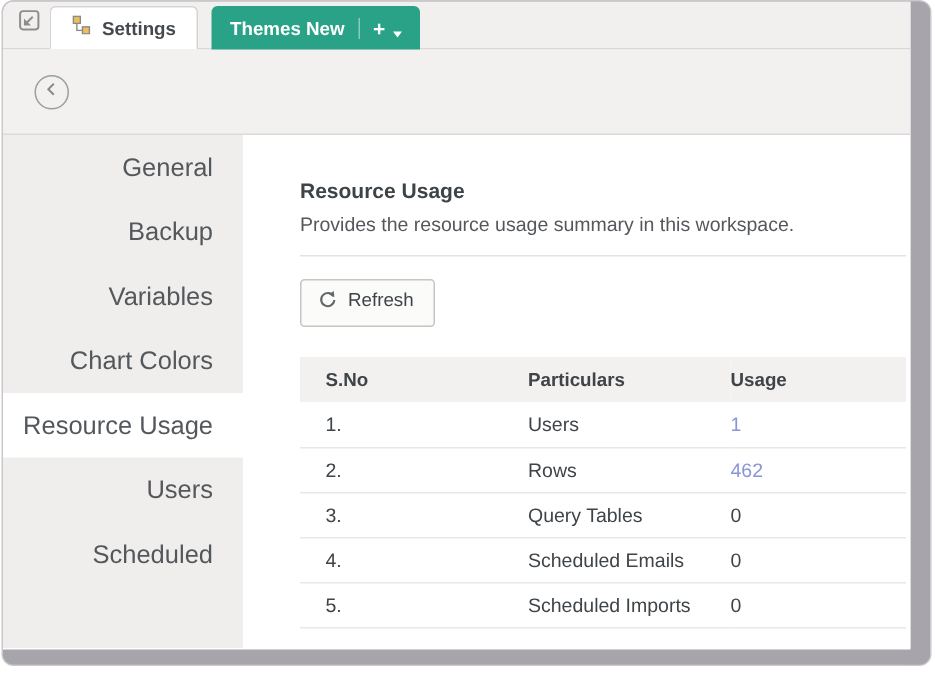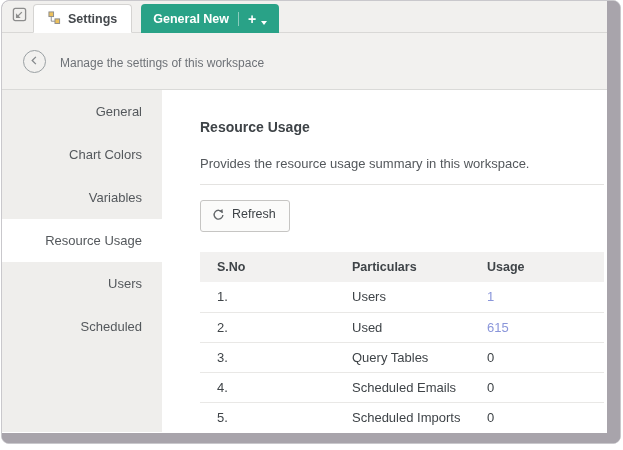--- a/index.html
+++ b/index.html
@@ -37,25 +37,25 @@
   .back-btn { width:23px; height:23px; border:1px solid #9aa0a3; border-radius:50%;
               display:flex; align-items:center; justify-content:center; cursor:pointer; flex:0 0 auto; }
   .titles { margin-left:14px; }
   .ws-title { font-size:15px; font-weight:bold; color:#3e4347; letter-spacing:.1px; }
   .ws-subtitle { font-size:12px; color:#6e7277; margin-top:3px; }
 
   
   .body { display:flex; height:calc(100% - 90px); }
   .sidebar { width:160px; background:#efeeec; flex:0 0 auto; }
   .side-item { height:43px; line-height:43px; text-align:right; padding-right:20px;
-               font-size:13px; color:#54585c; cursor:pointer; white-space:nowrap; }
+               font-size:17px; color:#54585c; cursor:pointer; white-space:nowrap; }
   .side-item.selected { background:#fff; color:#3f4periods347; }
   .main { flex:1; padding:29px 3px 0 38px; background:#fff; overflow:hidden; }
   .main-heading { font-size:14px; font-weight:bold; color:#3e4347; }
-  .main-desc { font-size:13px; color:#54585c; margin-top:21px; }
+  .main-desc { font-size:13px; color:#54585c; margin-top:7px; }
   .divider { height:1px; background:#e4e3e1; margin-top:13px; }
 
   .refresh-btn { margin-top:15px; display:inline-flex; align-items:flex-start; gap:7px;
                  padding:6px 13px 6px 11px; background:#fbfbfa; border:1px solid #c6c5c3;
                  border-radius:3px; cursor:pointer; }
   .refresh-btn .lbl { font-size:12.5px; color:#3e4347; }
 
   
   table { border-collapse:collapse; width:100%; margin-top:20px; }
   th { background:#f2f1f0; text-align:left; font-size:12.5px; font-weight:bold; color:#3f4448;
@@ -92,46 +92,46 @@
             <svg width="13" height="13" viewBox="0 0 14 14">
               <rect x="1" y="1" width="5" height="5" fill="#ecc05c" stroke="#8a8a8a" stroke-width="1"></rect>
               <path d="M3.5 6 L3.5 11 L7.5 11" fill="none" stroke="#8a8a8a" stroke-width="1"></path>
               <rect x="7.5" y="8.5" width="5" height="5" fill="#ecc05c" stroke="#8a8a8a" stroke-width="1"></rect>
             </svg>
           </span>
           <span class="lbl">Settings</span>
         </div>
 
         <div class="tab tab-create">
-          <span class="lbl">General New</span>
+          <span class="lbl">Themes New</span>
           <span class="sep"></span>
           <span class="plus">+</span>
           <span class="caret"></span>
         </div>
       </div>
 
       <div class="ws-header">
         <div class="back-btn">
           <span>
             <svg width="11" height="11" viewBox="0 0 12 12">
               <polyline points="7.5,2 3.5,6 7.5,10" fill="none" stroke="#84888b" stroke-width="1.4"></polyline>
             </svg>
           </span>
         </div>
         <div class="titles">
-          <div class="ws-subtitle">Manage the settings of this workspace</div>
         </div>
       </div>
 
       <div class="body">
 
         <div class="sidebar">
           <div class="side-item">General</div>
+          <div class="side-item">Backup</div>
+          <div class="side-item">Variables</div>
           <div class="side-item">Chart Colors</div>
-          <div class="side-item">Variables</div>
           <div class="side-item selected">Resource Usage</div>
           <div class="side-item">Users</div>
           <div class="side-item">Scheduled</div>
         </div>
 
         <div class="main">
           <div class="main-heading">Resource Usage</div>
           <div class="main-desc">Provides the resource usage summary in this workspace.</div>
           <div class="divider"></div>
 
@@ -154,22 +154,22 @@
               </tr>
             </thead>
             <tbody>
               <tr>
                 <td class="c-sno">1.</td>
                 <td>Users</td>
                 <td><span class="linkval">1</span></td>
               </tr>
               <tr>
                 <td class="c-sno">2.</td>
-                <td>Used</td>
-                <td><span class="linkval">615</span></td>
+                <td>Rows</td>
+                <td><span class="linkval">462</span></td>
               </tr>
               <tr>
                 <td class="c-sno">3.</td>
                 <td>Query Tables</td>
                 <td>0</td>
               </tr>
               <tr>
                 <td class="c-sno">4.</td>
                 <td>Scheduled Emails</td>
                 <td>0</td>

